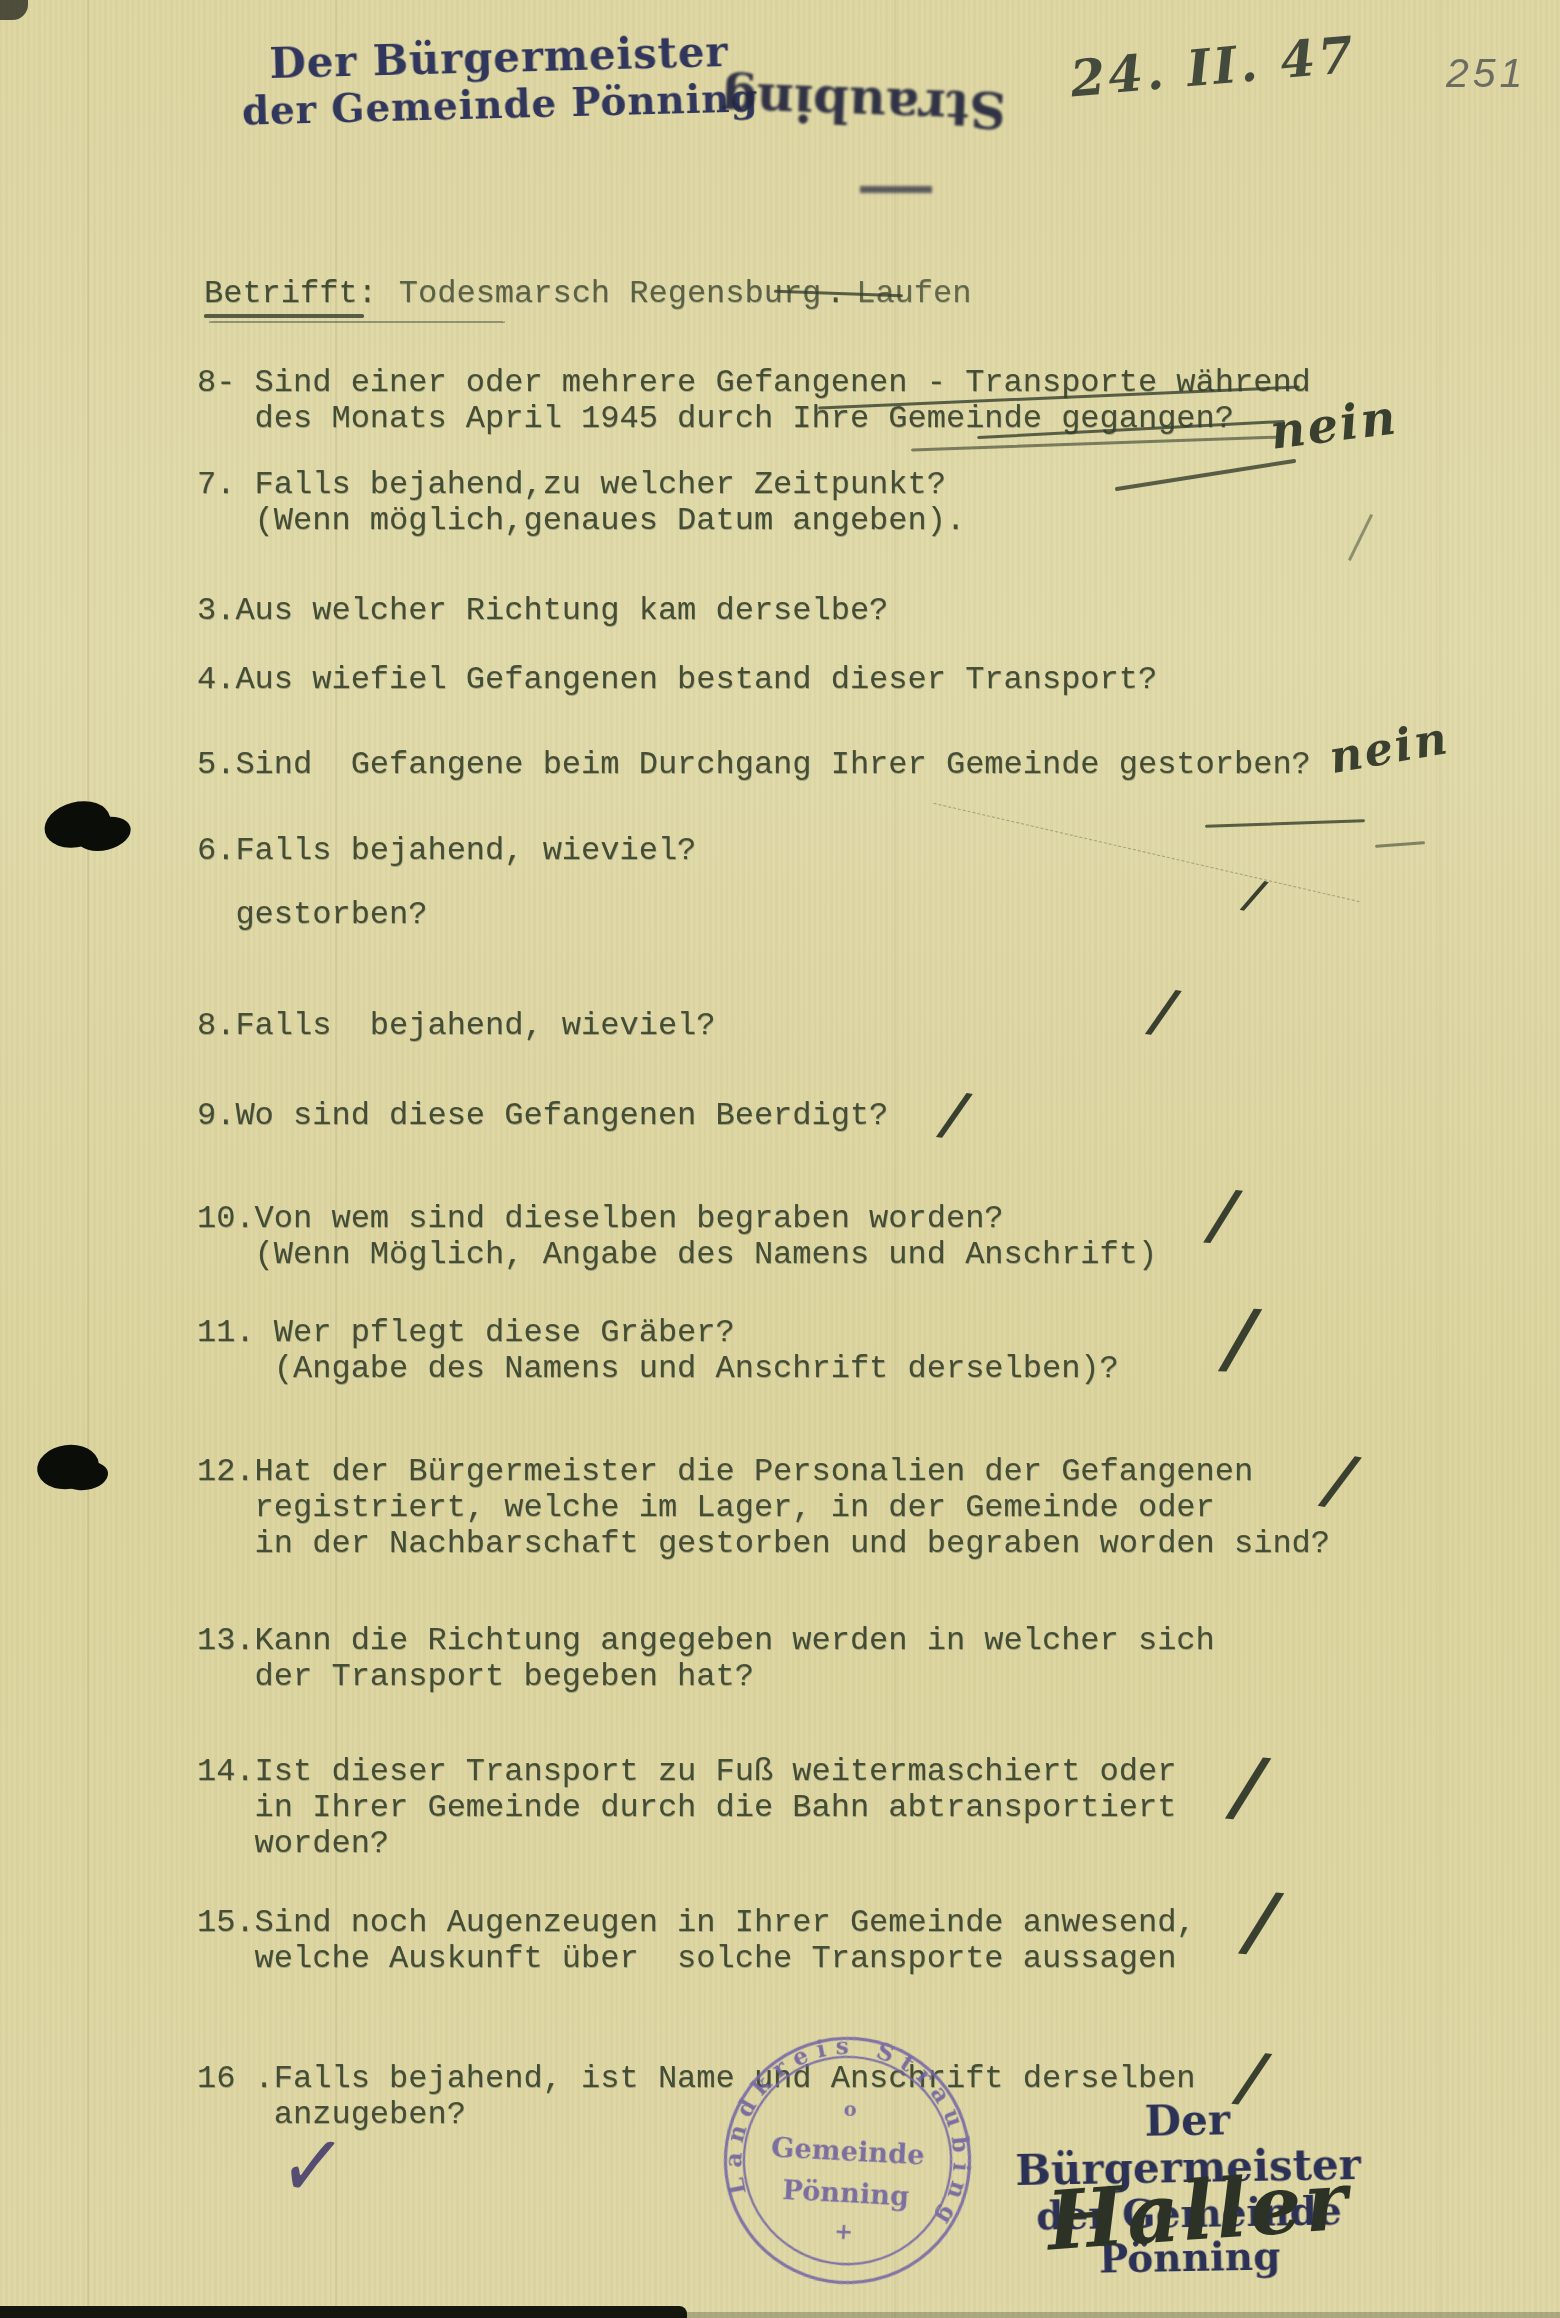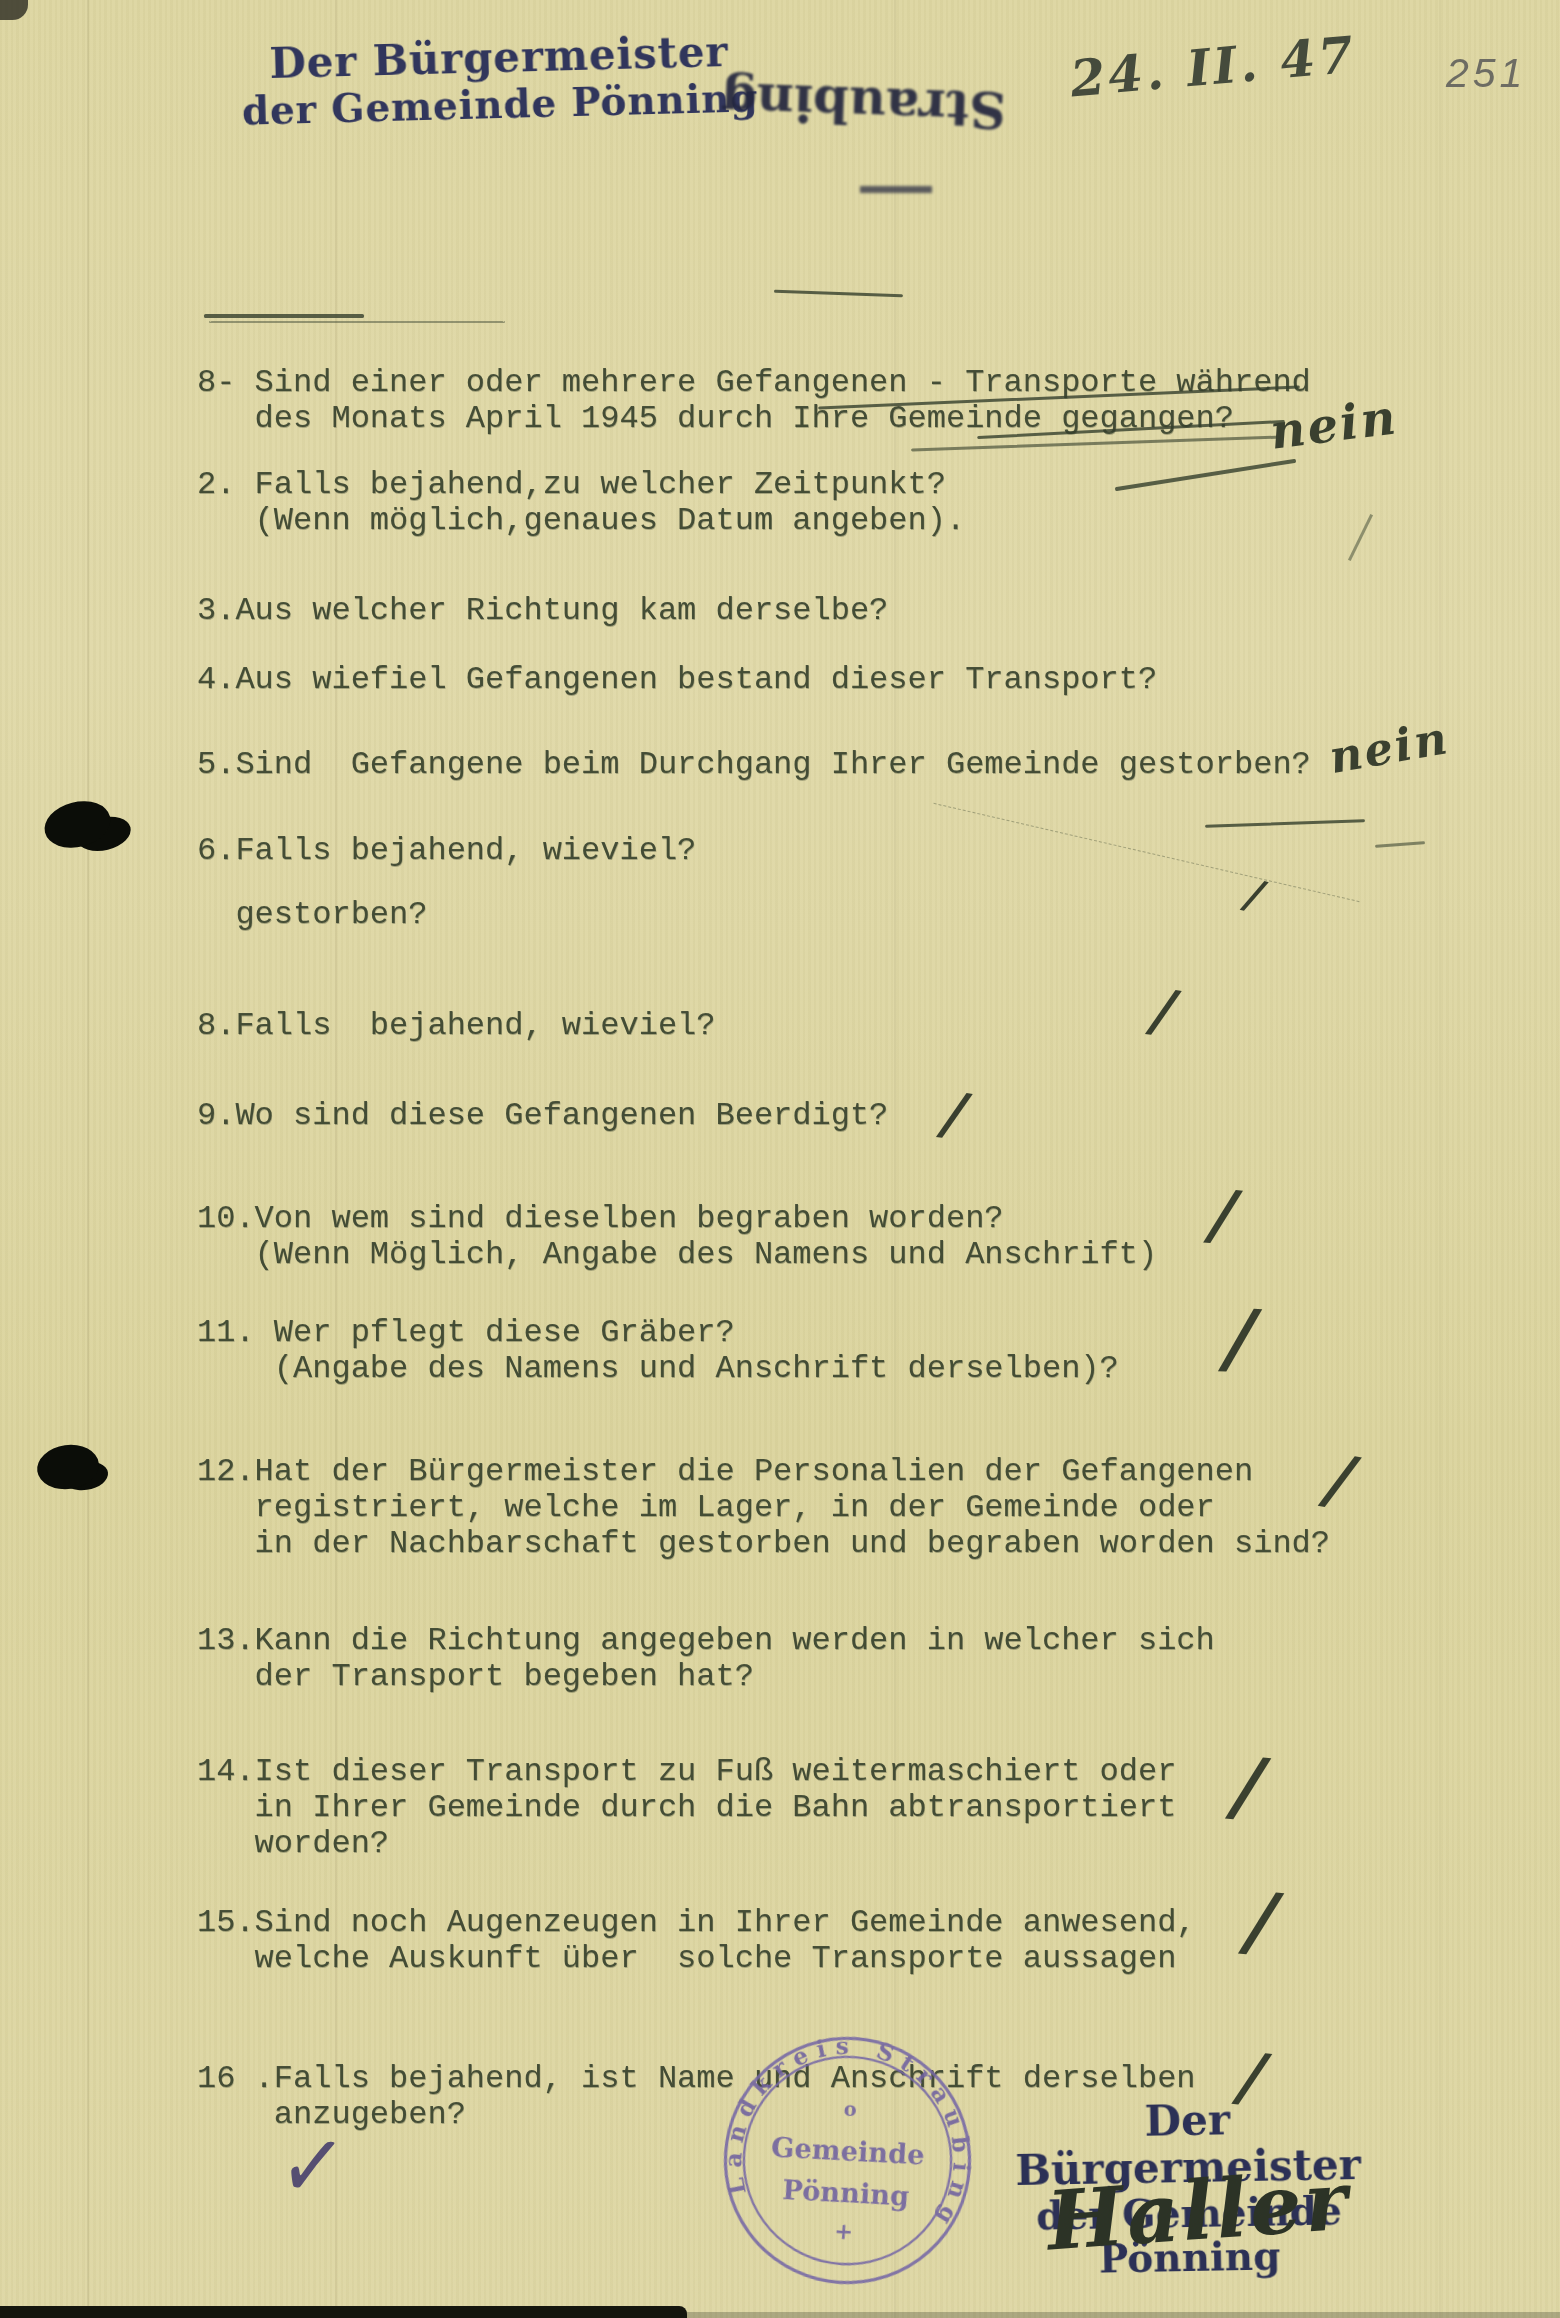--- a/index.html
+++ b/index.html
@@ -110,27 +110,28 @@
 
   <div class="hdr-stamp">
     <div class="l1">Der Bürgermeister</div>
     <div class="l2">der Gemeinde Pönning</div>
   </div>
   <div class="smudge-stamp">Straubing</div>
   <div class="smudge-line"></div>
   <div class="hand hand-date">24. II. 47</div>
   <div class="page-num">251</div>
 
+  <div class="tw subject"><span>Betrifft:</span><span class="main">Todesmarsch Regensburg</span><span class="sep">.</span><span class="struck">Laufen</span></div>
   <div class="ink ul-betrifft"></div>
   <div class="ink ul-betrifft2"></div>
   <div class="ink strike-laufen"></div>
 
   <div>
       <div class="tw question q1"><div>8- Sind einer oder mehrere Gefangenen - Transporte während</div><div>   des Monats April 1945 durch Ihre Gemeinde gegangen?</div></div>
-      <div class="tw question q2"><div>2. Falls bejahend,zu welcher Zeitpunkt?</div><div>   (Wenn möglich,genaues Datum angeben).</div></div>
+      <div class="tw question q2"><div>7. Falls bejahend,zu welcher Zeitpunkt?</div><div>   (Wenn möglich,genaues Datum angeben).</div></div>
       <div class="tw question q3"><div>3.Aus welcher Richtung kam derselbe?</div></div>
       <div class="tw question q4"><div>4.Aus wiefiel Gefangenen bestand dieser Transport?</div></div>
       <div class="tw question q5"><div>5.Sind  Gefangene beim Durchgang Ihrer Gemeinde gestorben?</div></div>
       <div class="tw question q6"><div>6.Falls bejahend, wieviel?</div></div>
       <div class="tw question q7"><div>  gestorben?</div></div>
       <div class="tw question q8"><div>8.Falls  bejahend, wieviel?</div></div>
       <div class="tw question q9"><div>9.Wo sind diese Gefangenen Beerdigt?</div></div>
       <div class="tw question q10"><div>10.Von wem sind dieselben begraben worden?</div><div>   (Wenn Möglich, Angabe des Namens und Anschrift)</div></div>
       <div class="tw question q11"><div>11. Wer pflegt diese Gräber?</div><div>    (Angabe des Namens und Anschrift derselben)?</div></div>
       <div class="tw question q12"><div>12.Hat der Bürgermeister die Personalien der Gefangenen</div><div>   registriert, welche im Lager, in der Gemeinde oder</div><div>   in der Nachbarschaft gestorben und begraben worden sind?</div></div>

